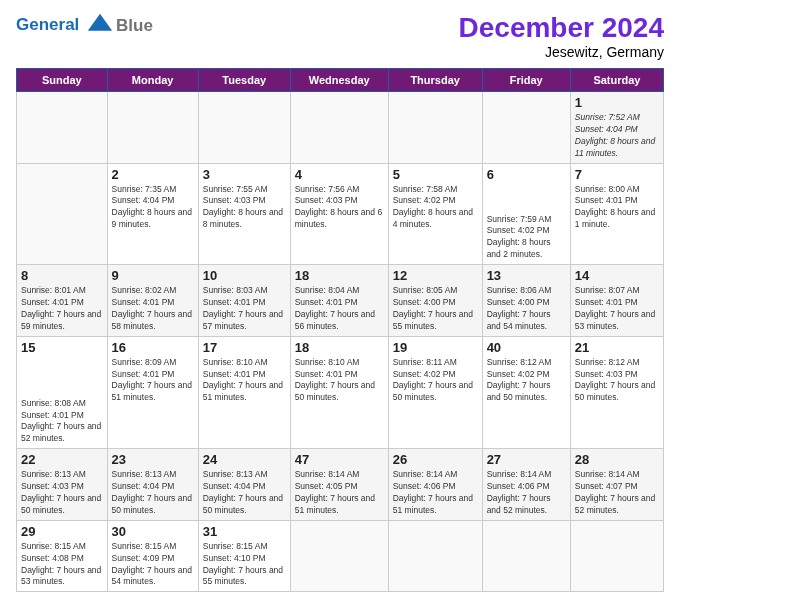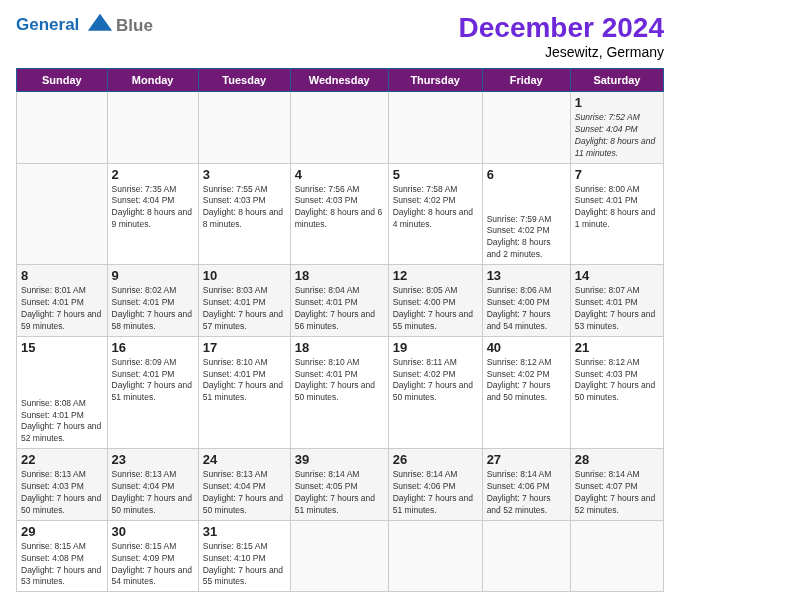--- a/index.html
+++ b/index.html
@@ -273,21 +273,21 @@
 Sunset: 4:04 PM
 Daylight: 7 hours and 50 minutes.</div>
           </td>
           <td>
             <span class="day-num">24</span>
             <div class="day-info" style="white-space: pre-line;">Sunrise: 8:13 AM
 Sunset: 4:04 PM
 Daylight: 7 hours and 50 minutes.</div>
           </td>
           <td>
-            <span class="day-num">39</span>
+            <span class="day-num">47</span>
             <div class="day-info" style="white-space: pre-line;">Sunrise: 8:14 AM
 Sunset: 4:05 PM
 Daylight: 7 hours and 51 minutes.</div>
           </td>
           <td>
             <span class="day-num">26</span>
             <div class="day-info" style="white-space: pre-line;">Sunrise: 8:14 AM
 Sunset: 4:06 PM
 Daylight: 7 hours and 51 minutes.</div>
           </td>

